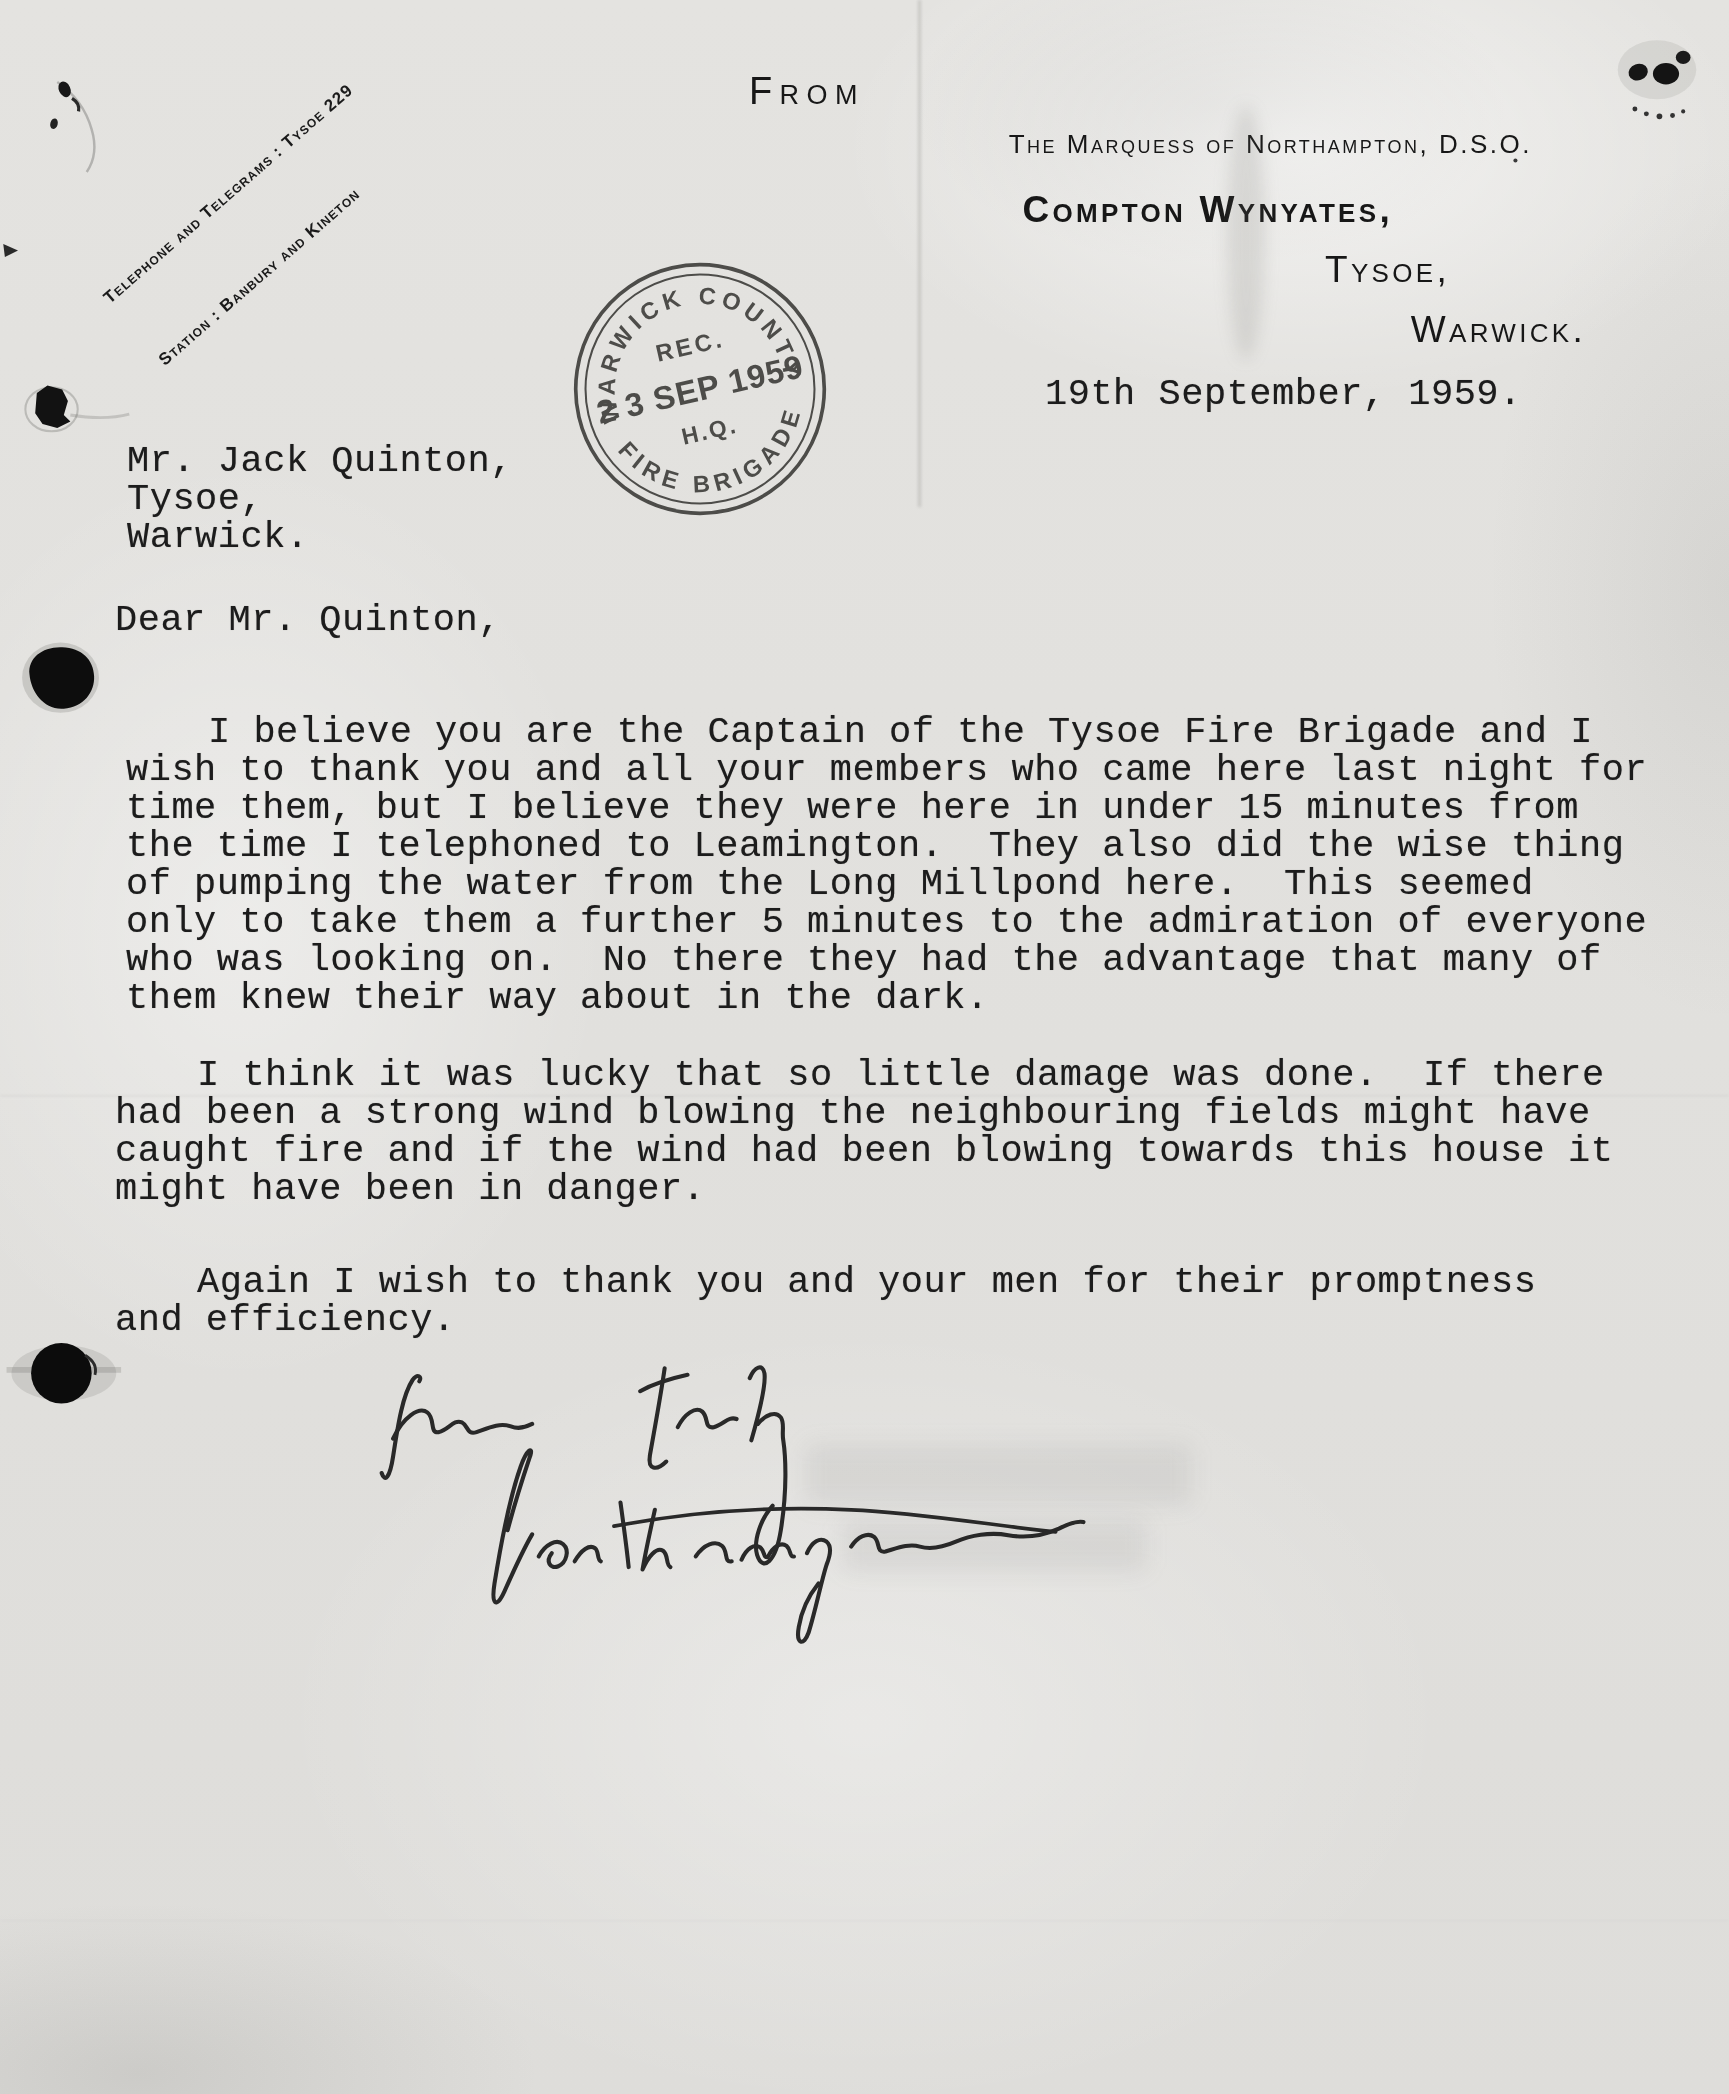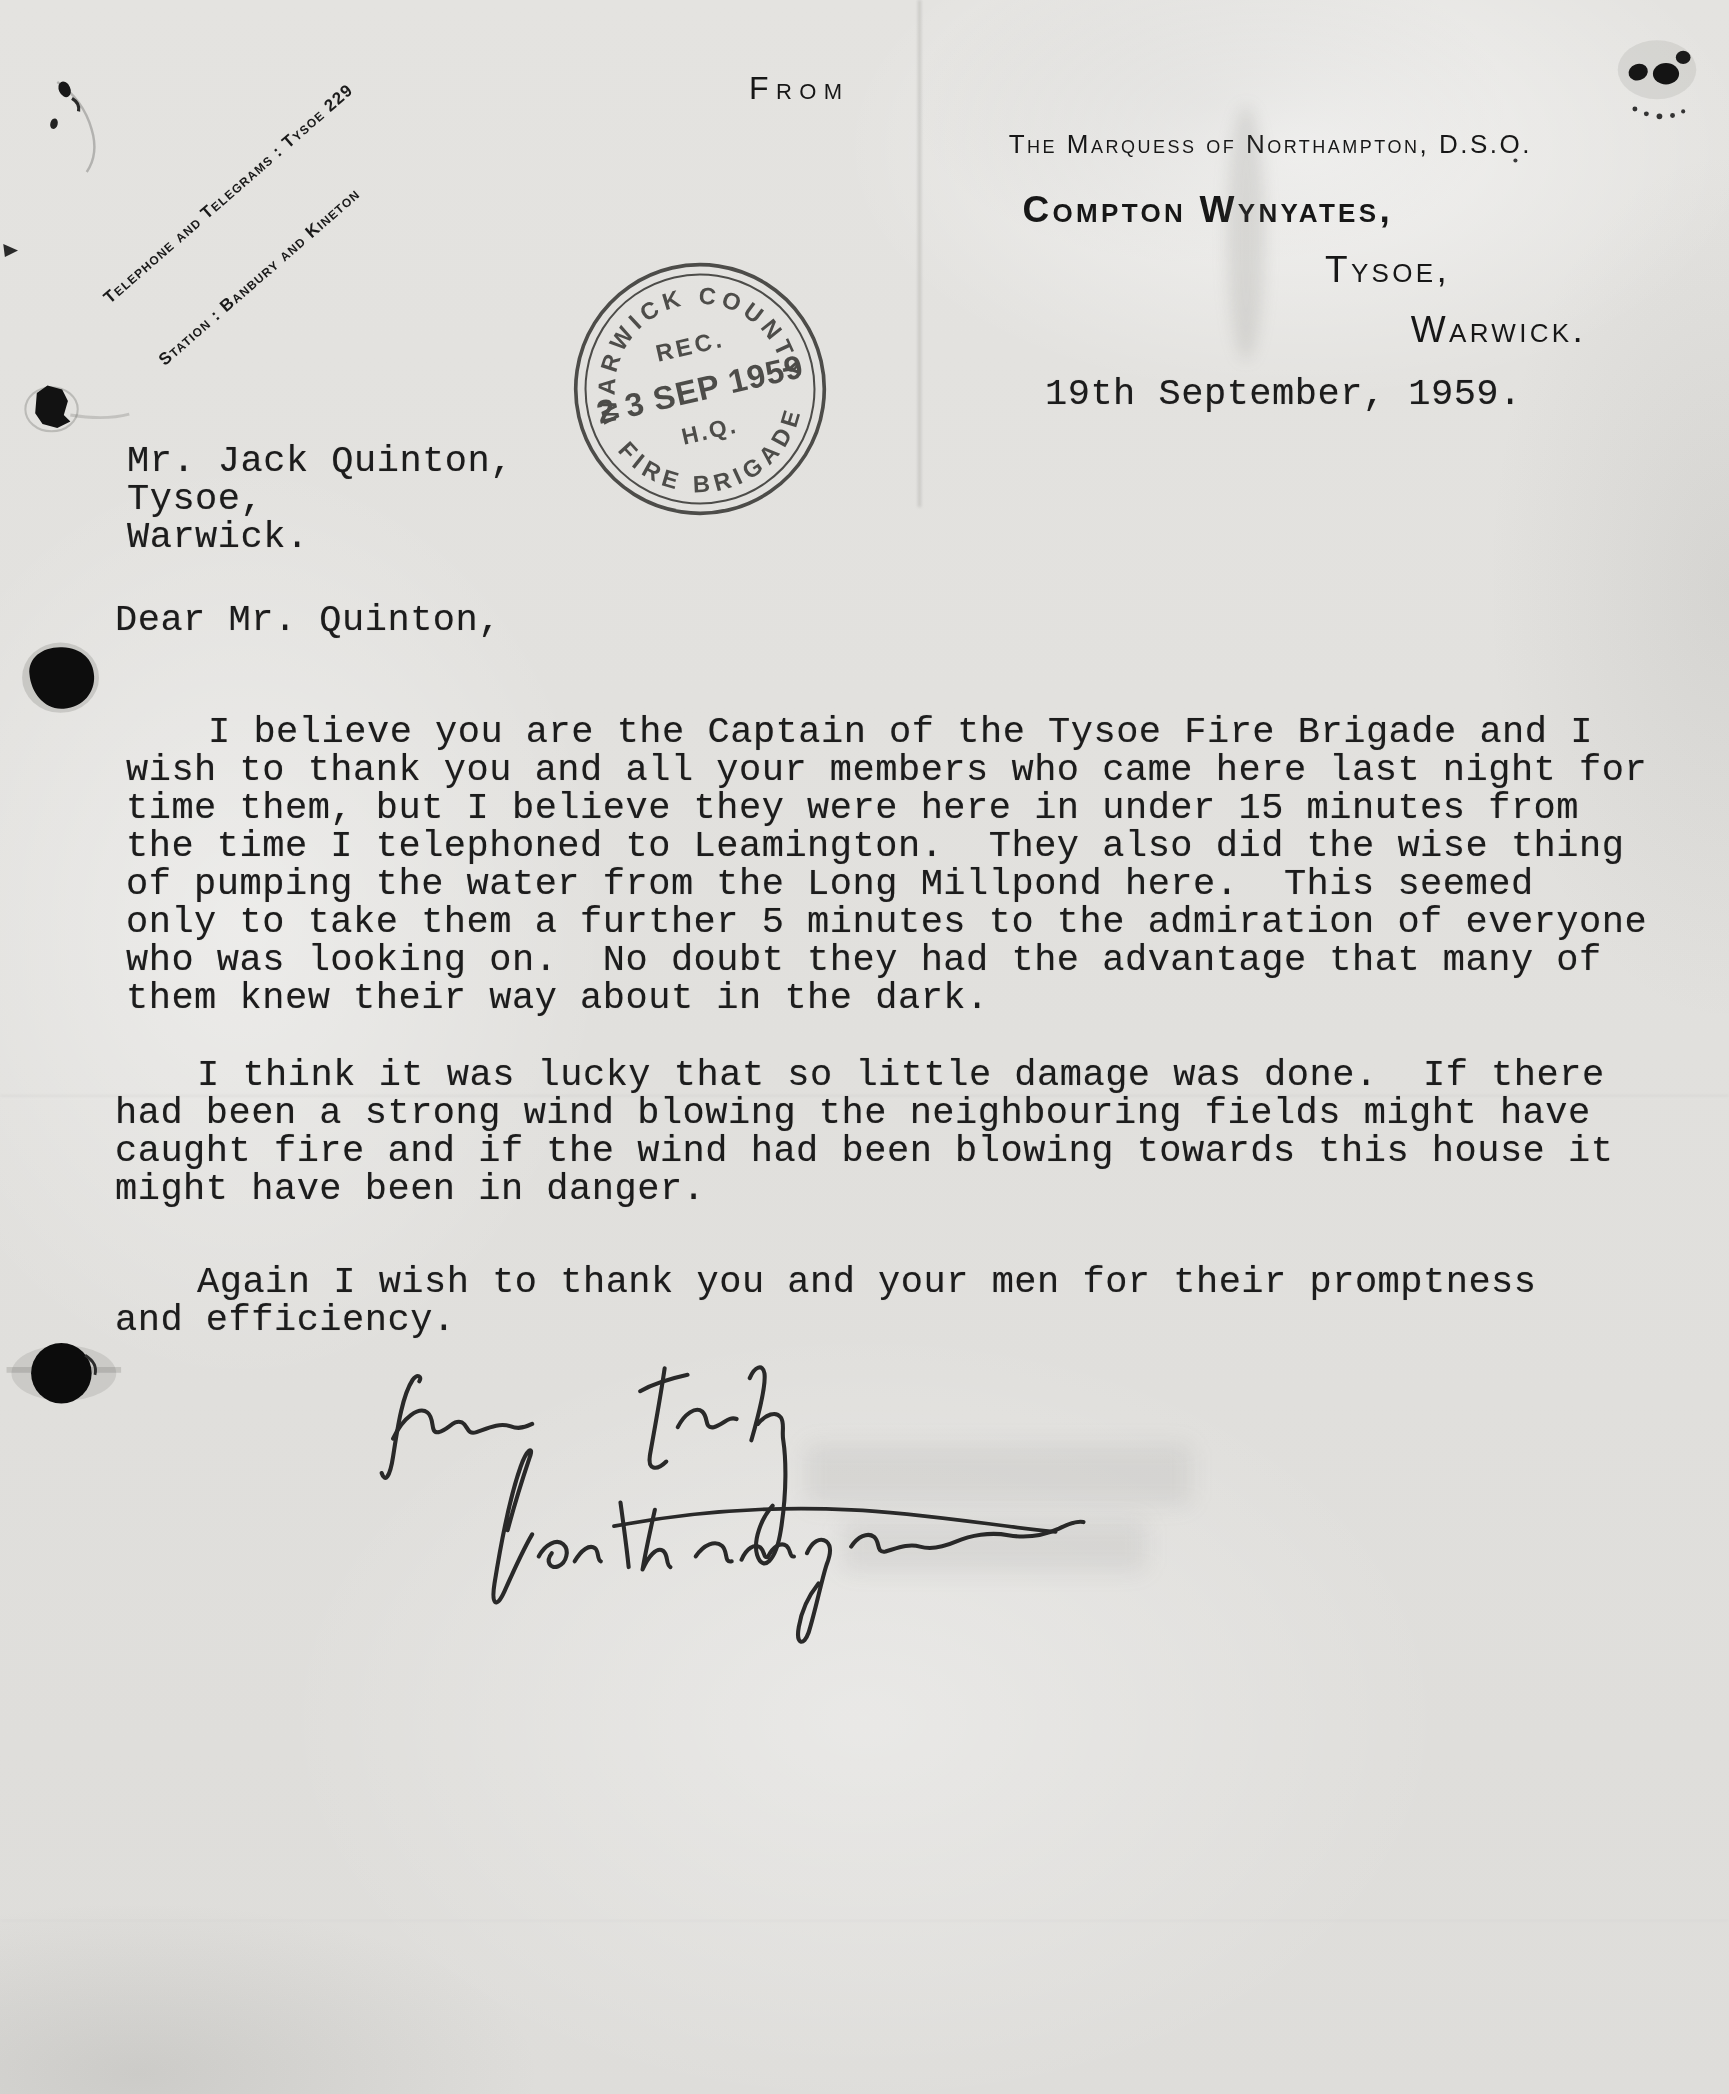--- a/index.html
+++ b/index.html
@@ -12,21 +12,21 @@
       radial-gradient(ellipse 982px 655px at 50% 82%, rgba(255,255,255,.32), rgba(255,255,255,0) 60%),
       radial-gradient(ellipse 426px 229px at 70% 5%, rgba(120,120,116,.14), rgba(120,120,116,0) 70%),
       radial-gradient(ellipse 344px 622px at 100% 28%, rgba(120,120,116,.12), rgba(120,120,116,0) 70%),
       radial-gradient(ellipse 573px 245px at 8% 99%, rgba(110,110,106,.16), rgba(110,110,106,0) 70%),
       linear-gradient(#e4e3e0,#deddda);
     font-family:"Liberation Sans", sans-serif;
   }
   
   .lh{position:absolute; font-family:"Liberation Sans",sans-serif; font-variant-caps:small-caps;
       color:#171717; white-space:nowrap;}
-  .lh-from{left:749px; top:70px; font-size:32px; letter-spacing:7.4px; font-weight:500;}
+  .lh-from{left:749px; top:70px; font-size:38px; letter-spacing:7.4px; font-weight:500;}
   .lh-sender{right:197px; top:129px; font-size:26px; letter-spacing:2.5px; font-weight:500;}
   .lh-addr1{right:336px; top:189px; font-size:37px; letter-spacing:3.3px; font-weight:700;}
   .lh-addr2{right:279px; top:249px; font-size:37px; letter-spacing:3.3px; font-weight:500;}
   .lh-addr3{right:143px; top:309px; font-size:37px; letter-spacing:3.3px; font-weight:500;}
   .diag{position:absolute; font-family:"Liberation Sans",sans-serif; font-variant-caps:small-caps;
       font-weight:700; font-size:17px; letter-spacing:1.2px; color:#1a1a1a; white-space:nowrap;
       transform-origin:left bottom;}
   .diag1{left:113px; top:288px; transform:rotate(-41deg);}
   .diag2{left:168px; top:350px; transform:rotate(-41deg);}
   
@@ -113,21 +113,21 @@
     <div class="tline">Dear Mr. Quinton,</div>
   </div>
 
   <div class="typed blk-p1">
     <div class="tline first">I believe you are the Captain of the Tysoe Fire Brigade and I</div>
     <div class="tline">wish to thank you and all your members who came here last night for</div>
     <div class="tline">time them, but I believe they were here in under 15 minutes from</div>
     <div class="tline">the time I telephoned to Leamington.  They also did the wise thing</div>
     <div class="tline">of pumping the water from the Long Millpond here.  This seemed</div>
     <div class="tline">only to take them a further 5 minutes to the admiration of everyone</div>
-    <div class="tline">who was looking on.  No doubt they had the advantage that many of</div>
+    <div class="tline">who was looking on.  No there they had the advantage that many of</div>
     <div class="tline">them knew their way about in the dark.</div>
   </div>
 
   <div class="typed blk-p2">
     <div class="tline first">I think it was lucky that so little damage was done.  If there</div>
     <div class="tline">had been a strong wind blowing the neighbouring fields might have</div>
     <div class="tline">caught fire and if the wind had been blowing towards this house it</div>
     <div class="tline">might have been in danger.</div>
   </div>
 

